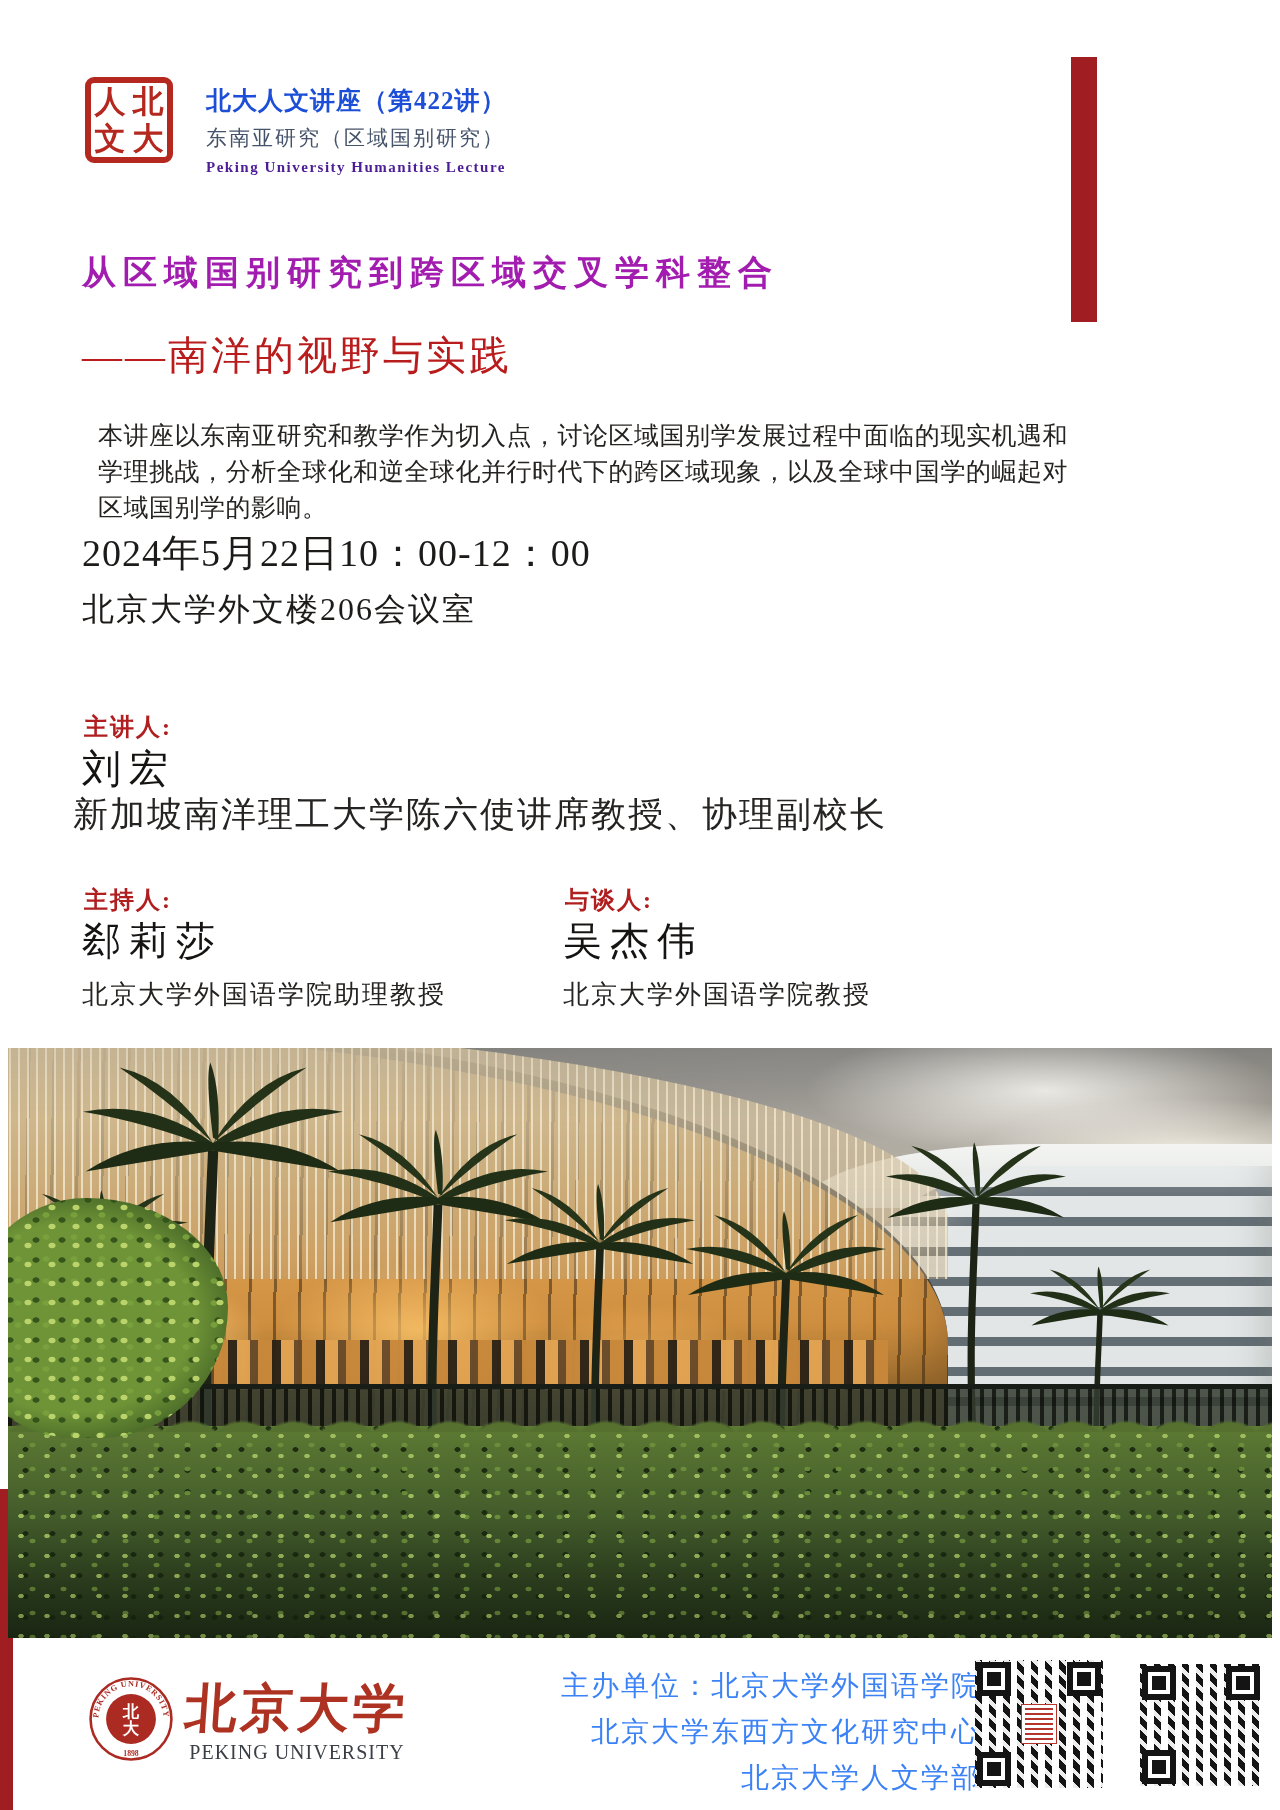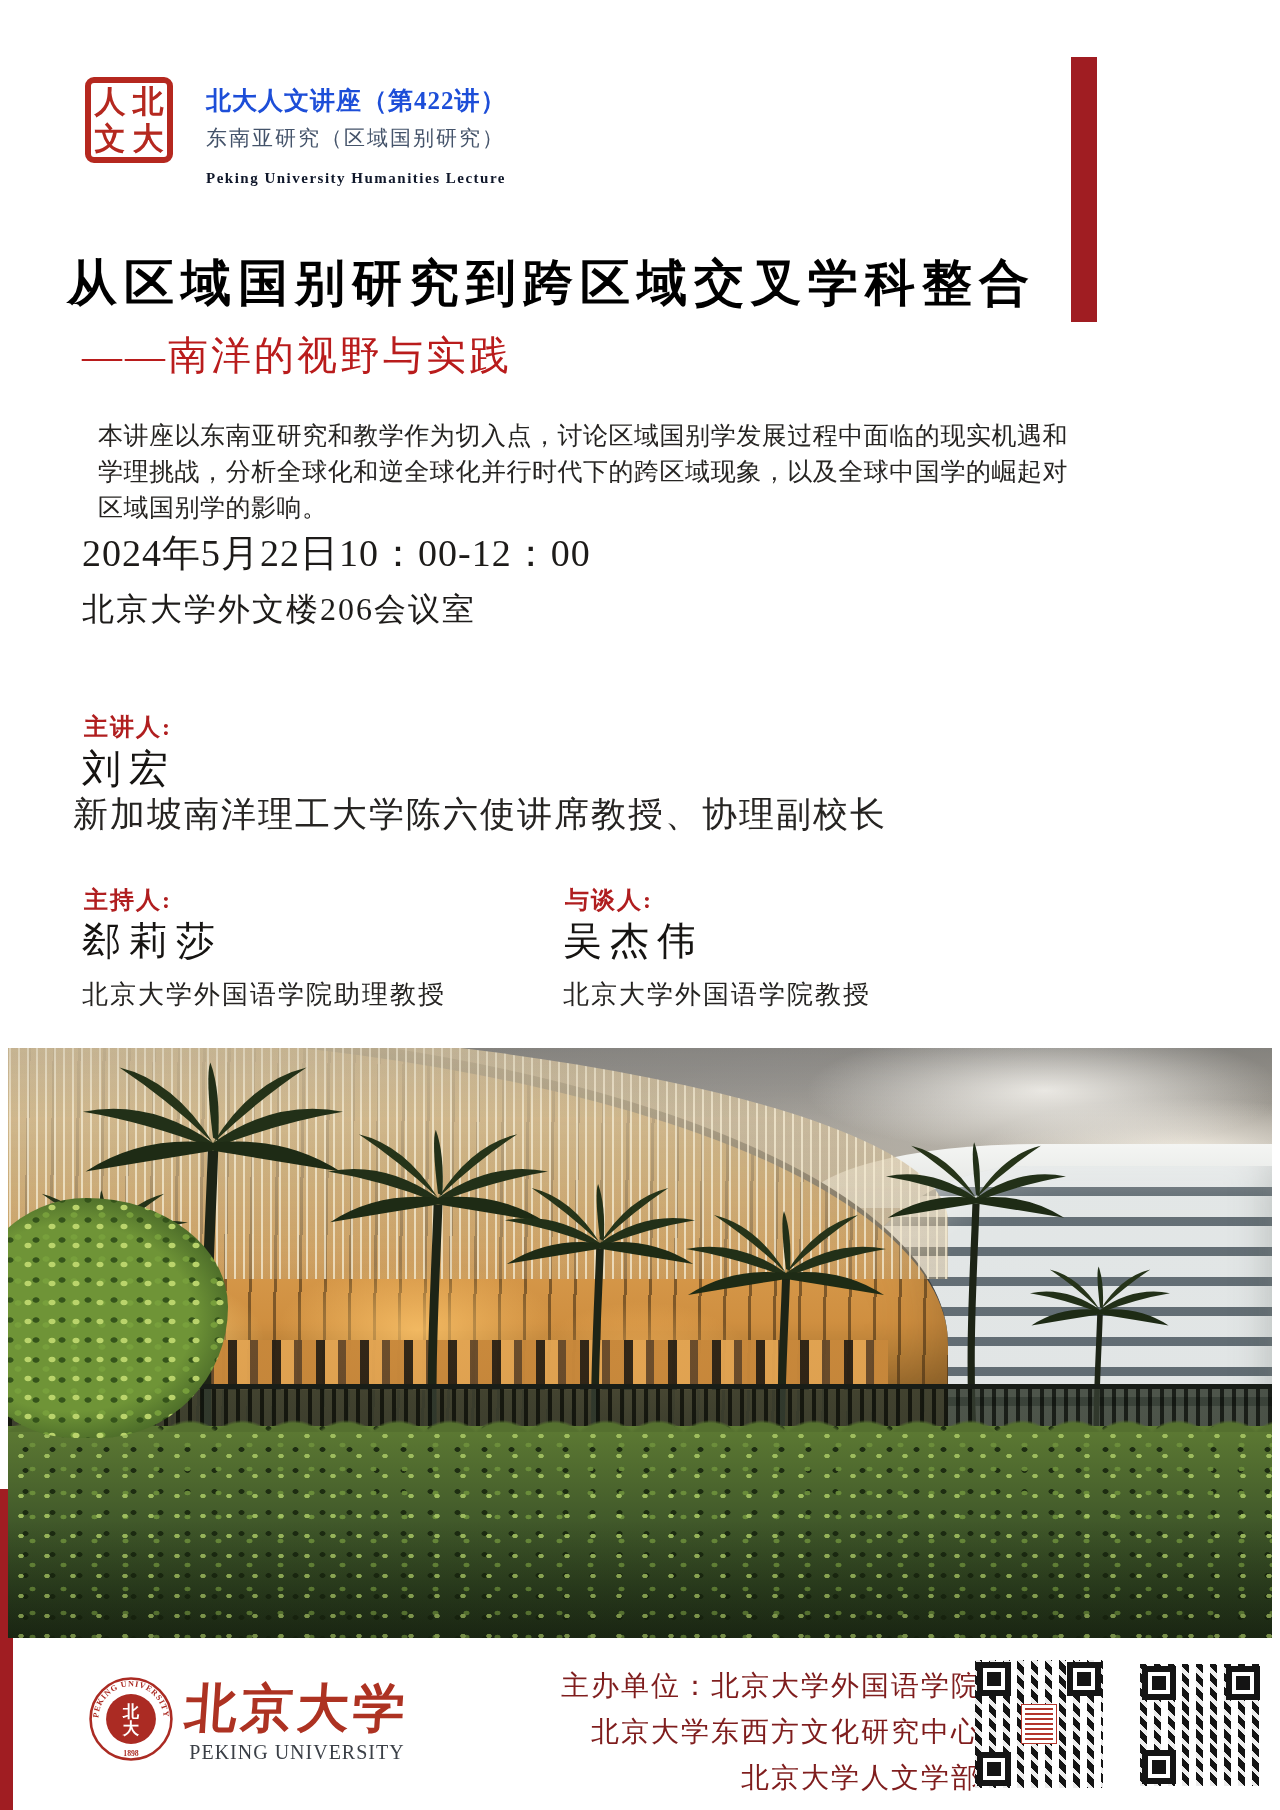--- a/index.html
+++ b/index.html
@@ -16,24 +16,24 @@
   .mast-seal{
     position:absolute; left:85px; top:77px; width:76px; height:74px;
     border:6px solid #b5281f; border-radius:9px; color:#b5281f;
     display:grid; grid-template-columns:1fr 1fr; grid-template-rows:1fr 1fr;
     font-weight:bold;
   }
   .mast-seal span{display:flex; align-items:center; justify-content:center; font-size:31px; line-height:1;}
   .mast-text{position:absolute; left:206px; top:84px;}
   .mast-line1{font-size:25px; color:#1d4ed8; letter-spacing:1px; font-weight:bold;}
   .mast-line2{font-size:21px; color:#44536a; letter-spacing:2px; margin-top:7px;}
-  .mast-line3{font-size:15px; color:#0f172a; letter-spacing:1.5px; margin-top:18px; font-weight:bold;}
-
-  
-  .title{position:absolute; left:67px; top:250px; font-size:50px; font-weight:bold; letter-spacing:7px; color:#000000;}
+  .mast-line3{font-size:15px; color:#4c1d95; letter-spacing:1.5px; margin-top:7px; font-weight:bold;}
+
+  
+  .title{position:absolute; left:82px; top:250px; font-size:34px; font-weight:bold; letter-spacing:7px; color:#a21caf;}
   .subtitle{position:absolute; left:82px; top:328px; font-size:40px; font-weight:normal; letter-spacing:3px; color:#b91c1c;}
   .abstract{position:absolute; left:82px; top:402px; width:970px; font-size:25px; line-height:36px; text-align:justify; color:#262422; letter-spacing:0.5px;}
   .datetime{position:absolute; left:82px; top:528px; font-size:38px; color:#1d1b19; letter-spacing:1px;}
   .venue{position:absolute; left:82px; top:588px; font-size:32px; color:#1d1b19; letter-spacing:2px;}
 
   .p-label{position:absolute; font-size:24px; font-weight:bold; color:#b01e1f; letter-spacing:2px;}
   .p-name{position:absolute; font-size:39px; color:#161412; letter-spacing:8px;font-family:Liberation Serif, serif;}
   .p-title{position:absolute; font-size:26px; color:#262422; letter-spacing:2px;}
   .lbl-speaker{left:84px; top:711px;}
   .name-speaker{left:82px; top:742px;}
@@ -99,21 +99,21 @@
       radial-gradient(ellipse at 40% 50%, #6f9437 55%, #4a6a28 75%, transparent 78%);}
   .palm-layer{position:absolute; left:0; top:0; width:1264px; height:590px;}
   .photo::after{content:""; position:absolute; inset:0; pointer-events:none;
     background:linear-gradient(180deg, rgba(0,0,0,.08), transparent 12%, transparent 80%, rgba(10,12,8,.25));}
 
   
   .pku-seal{position:absolute; left:88px; top:1676px; width:86px; height:86px;}
   .pku-name{position:absolute; left:182px; top:1680px; width:230px; text-align:center;}
   .pku-name-zh{font-size:52px; font-weight:bold; color:#ad3222; letter-spacing:4px; transform:skewX(-4deg); line-height:1.1;}
   .pku-name-en{font-size:20px; color:#3a3f46; letter-spacing:1px; margin-top:4px;}
-  .organizers{position:absolute; right:299px; top:1663px; text-align:right; font-size:28px; color:#7f1d1d; letter-spacing:2px; line-height:46px;}
+  .organizers{position:absolute; right:299px; top:1663px; text-align:right; font-size:28px; color:#3b82f6; letter-spacing:2px; line-height:46px;}
   .qr{position:absolute; background-color:#fff;
     background:
       repeating-linear-gradient(45deg, rgba(255,255,255,.92) 0 4px, rgba(255,255,255,0) 4px 10px),
       repeating-linear-gradient(90deg, #141414 0 7px, #fff 7px 14px),
       repeating-linear-gradient(0deg, #141414 0 8px, #fff 8px 15px);}
   .qr1{left:975px; top:1660px; width:128px; height:128px;}
   .qr2{left:1140px; top:1664px; width:122px; height:122px;}
   .fp{position:absolute; width:22px; height:22px; border:6px solid #141414; background:#fff;}
   .fp::after{content:""; position:absolute; inset:4px; background:#141414;}
   .fp-tl{left:2px; top:2px;} .fp-tr{right:2px; top:2px;} .fp-bl{left:2px; bottom:2px;}

